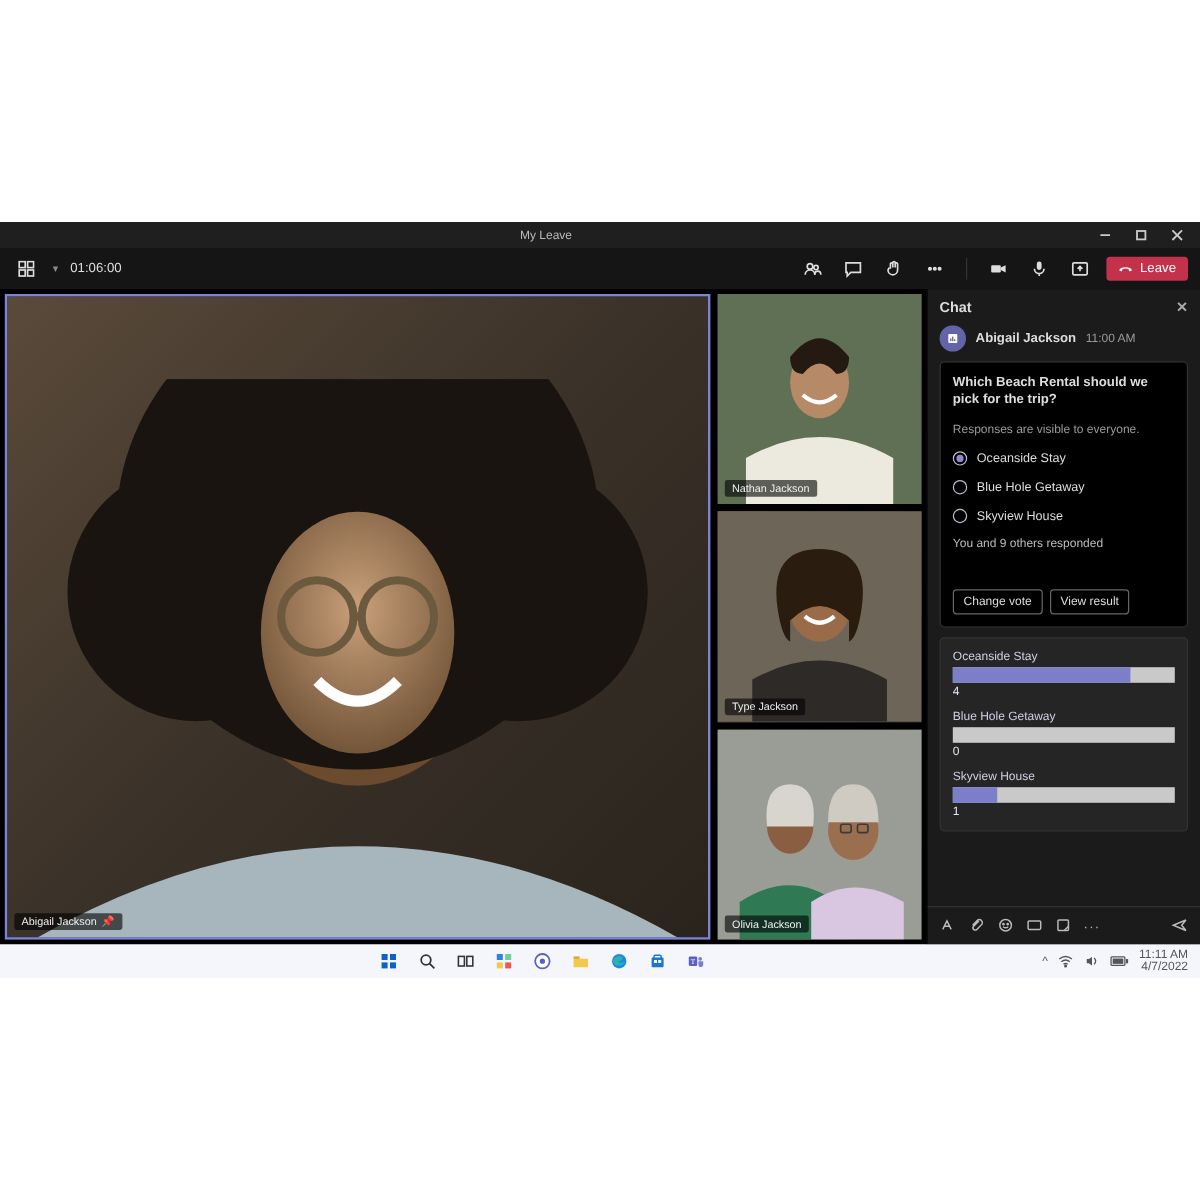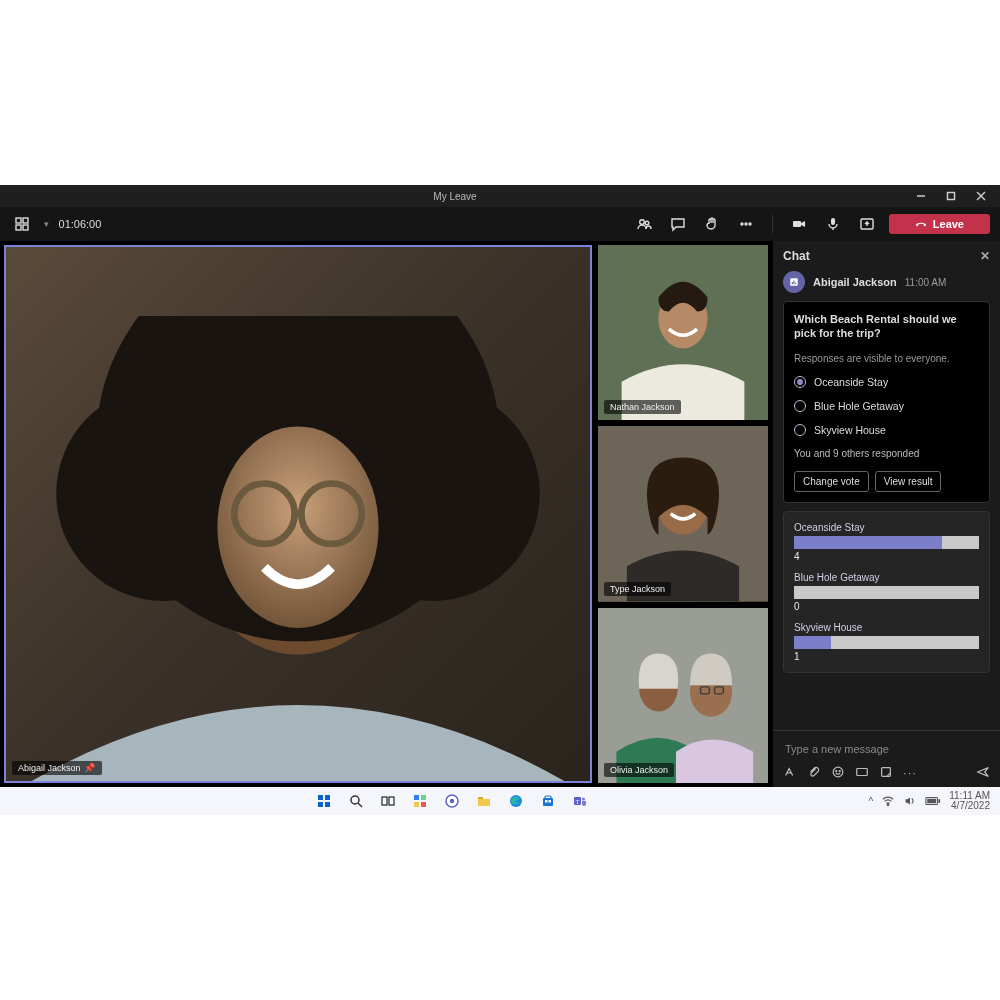--- a/index.html
+++ b/index.html
@@ -48,22 +48,22 @@
     padding: 0 10px;
     gap: 10px;
   }
   .toolbar .tbtn {
     width: 24px; height: 24px; display: flex; align-items: center; justify-content: center;
     border-radius: 3px; color: #ddd;
   }
   .toolbar svg { stroke: #ddd; fill: none; stroke-width: 1.4; }
   .toolbar .spacer { flex: 1; }
   .toolbar .leave {
-    background: #c4314b; color: #fff; padding: 4px 26px; border-radius: 3px;
-    display: flex; align-items: center; gap: 6px; font-size: 11px; font-weight: bold;
+    background: #c4314b; color: #fff; padding: 4px 10px; border-radius: 3px;
+    display: flex; align-items: center; gap: 6px; font-size: 11px;
   }
   .toolbar .sep { width: 1px; height: 18px; background: #333; margin: 0 4px; }
 
   
   .main {
     flex: 1;
     display: flex;
     background: #000;
     min-height: 0;
   }
@@ -144,21 +144,21 @@
   .radio {
     width: 12px; height: 12px; border: 1.3px solid #bcbdd6; border-radius: 50%;
     display: inline-block; position: relative;
   }
   .radio.sel::after {
     content: ""; position: absolute; inset: 2px; border-radius: 50%; background: #8b8cc7;
   }
   .respond-note { color: #bcbcbc; font-size: 10px; }
   .btn-row { display: flex; gap: 6px; }
   .pill-btn {
-    border: 1px solid #666; border-radius: 3px; padding: 4px 8px; font-size: 10px; color: #ddd;
+    border: 1px solid #666; border-radius: 3px; padding: 4px 8px; font-size: 10px; color: #ddd; margin-top: 20px;
   }
   .results-card {
     background: #252525; border: 1px solid #333; border-radius: 4px;
     padding: 10px; display: flex; flex-direction: column; gap: 10px;
   }
   .bar-label { font-size: 10px; color: #cfcfe6; margin-bottom: 3px; }
   .bar-wrap { background: #c9c9c9; height: 13px; position: relative; }
   .bar-fill { background: #7b7fc9; height: 100%; }
   .bar-count { font-size: 10px; color: #e6e6f4; margin-top: 2px; }
 
@@ -411,21 +411,20 @@
               <div class="bar-label">Skyview House</div>
               <div class="bar-wrap">
                 <div class="bar-fill" style="width: 20%;"></div>
               </div>
               <div class="bar-count">1</div>
             </div>
           </div>
       </div>
 
       <div class="compose">
-        <div class="compose-input">Type a new message</div>
         <div class="compose-icons">
           <span><svg viewBox="0 0 16 16">
                 <path d="M3 12L7 4l4 8M4.5 9h5"></path>
               </svg></span>
           <span><svg viewBox="0 0 16 16">
                 <path d="M10 4l-5 5a2 2 0 003 3l5-5a3 3 0 00-4-4l-5 5"></path>
               </svg></span>
           <span><svg viewBox="0 0 16 16">
                 <circle cx="8" cy="8" r="5.5"></circle>
                 <circle cx="6" cy="7" r=".6" fill="#bbb"></circle>

